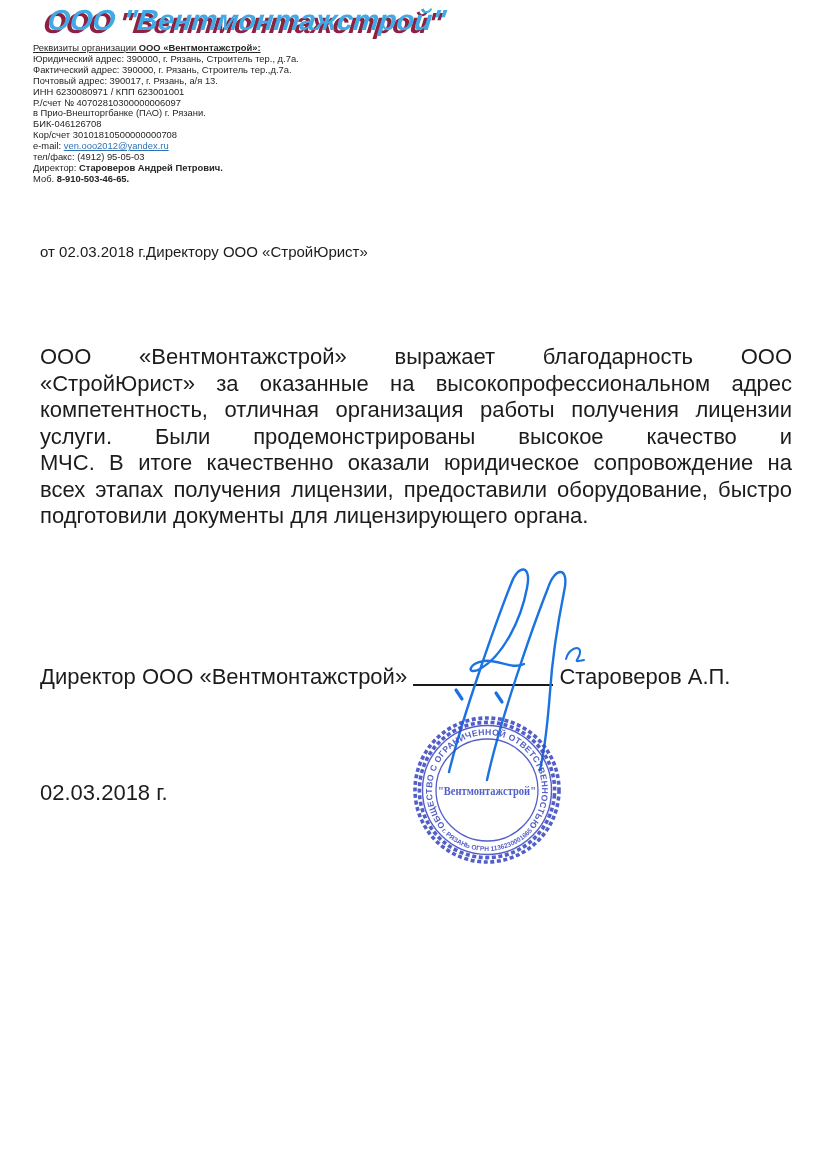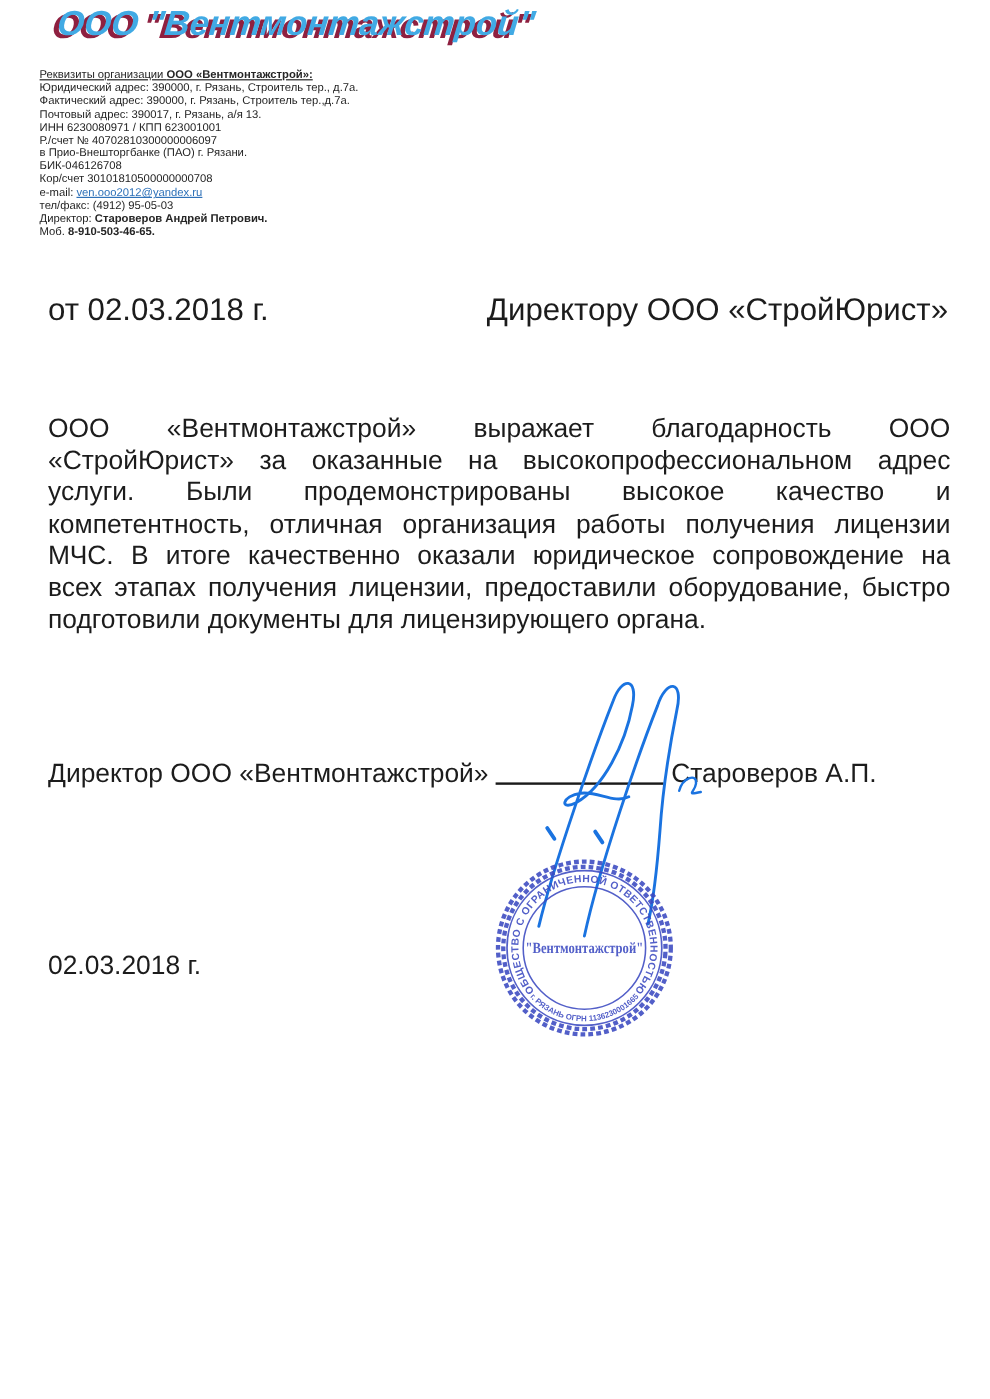--- a/index.html
+++ b/index.html
@@ -11,45 +11,45 @@
   
   .logo {
     position:absolute; left:46px; top:4px;
     font-size:29px; font-weight:bold; font-style:italic;
     color:#41aae4; text-shadow:-4px 3px 0 #8e2040;
     transform:skewX(-6deg); transform-origin:left bottom;
     white-space:nowrap;
   }
 
   
-  .reqs { position:absolute; left:33px; top:57px; font-size:9.4px; line-height:10.9px; color:#252525; }
+  .reqs { position:absolute; left:33px; top:43px; font-size:9.4px; line-height:10.9px; color:#252525; }
   .req-title { text-decoration:underline; }
   .req-title b, .req-b { font-weight:bold; }
   .email-link { color:#2e71b8; text-decoration:underline; cursor:pointer; }
 
   
   .date-row {
     position:absolute; left:40px; right:35px; top:243px;
-    display:flex; justify-content:space-between; font-size:26px;
+    display:flex; justify-content:flex-start; font-size:15px;
   }
 
   
   .body-text { position:absolute; left:40px; top:344px; width:752px; font-size:22px; line-height:26.5px; }
   .jline { text-align:justify; text-align-last:justify; height:26.5px; overflow:hidden; }
   .jline.last { text-align-last:left; height:auto; }
 
   
-  .sign-row { position:absolute; left:40px; top:632px; font-size:22px; white-space:nowrap; }
+  .sign-row { position:absolute; left:40px; top:664px; font-size:22px; white-space:nowrap; }
   .blank-line {
     display:inline-block; width:140px; height:1px;
     border-bottom:2px solid #1a1a1a; margin-bottom:-2px;
   }
 
   
-  .bottom-date { position:absolute; left:40px; top:780px; font-size:22px;margin-top:12px; }
+  .bottom-date { position:absolute; left:40px; top:780px; font-size:22px; }
 
   
   .overlay { position:absolute; left:0; top:0; pointer-events:none; }
 </style>
 </head>
 <body>
 
 <div class="page">
 
   <div class="logo">ООО "Вентмонтажстрой"</div>
@@ -71,22 +71,22 @@
   </div>
 
   <div class="date-row">
     <span>от 02.03.2018 г.</span>
     <span>Директору ООО «СтройЮрист»</span>
   </div>
 
   <div class="body-text">
     <div class="jline">ООО «Вентмонтажстрой» выражает благодарность ООО</div>
     <div class="jline">«СтройЮрист» за оказанные на высокопрофессиональном адрес</div>
+    <div class="jline">компетентность, отличная организация работы получения лицензии</div>
     <div class="jline">услуги. Были продемонстрированы высокое качество и</div>
-    <div class="jline">компетентность, отличная организация работы получения лицензии</div>
     <div class="jline">МЧС. В итоге качественно оказали юридическое сопровождение на</div>
     <div class="jline">всех этапах получения лицензии, предоставили оборудование, быстро</div>
     <div class="jline last">подготовили документы для лицензирующего органа.</div>
   </div>
 
   <div class="sign-row">
     <span>Директор ООО «Вентмонтажстрой»</span>
     <span class="blank-line"></span>
     <span>Староверов А.П.</span>
   </div>

